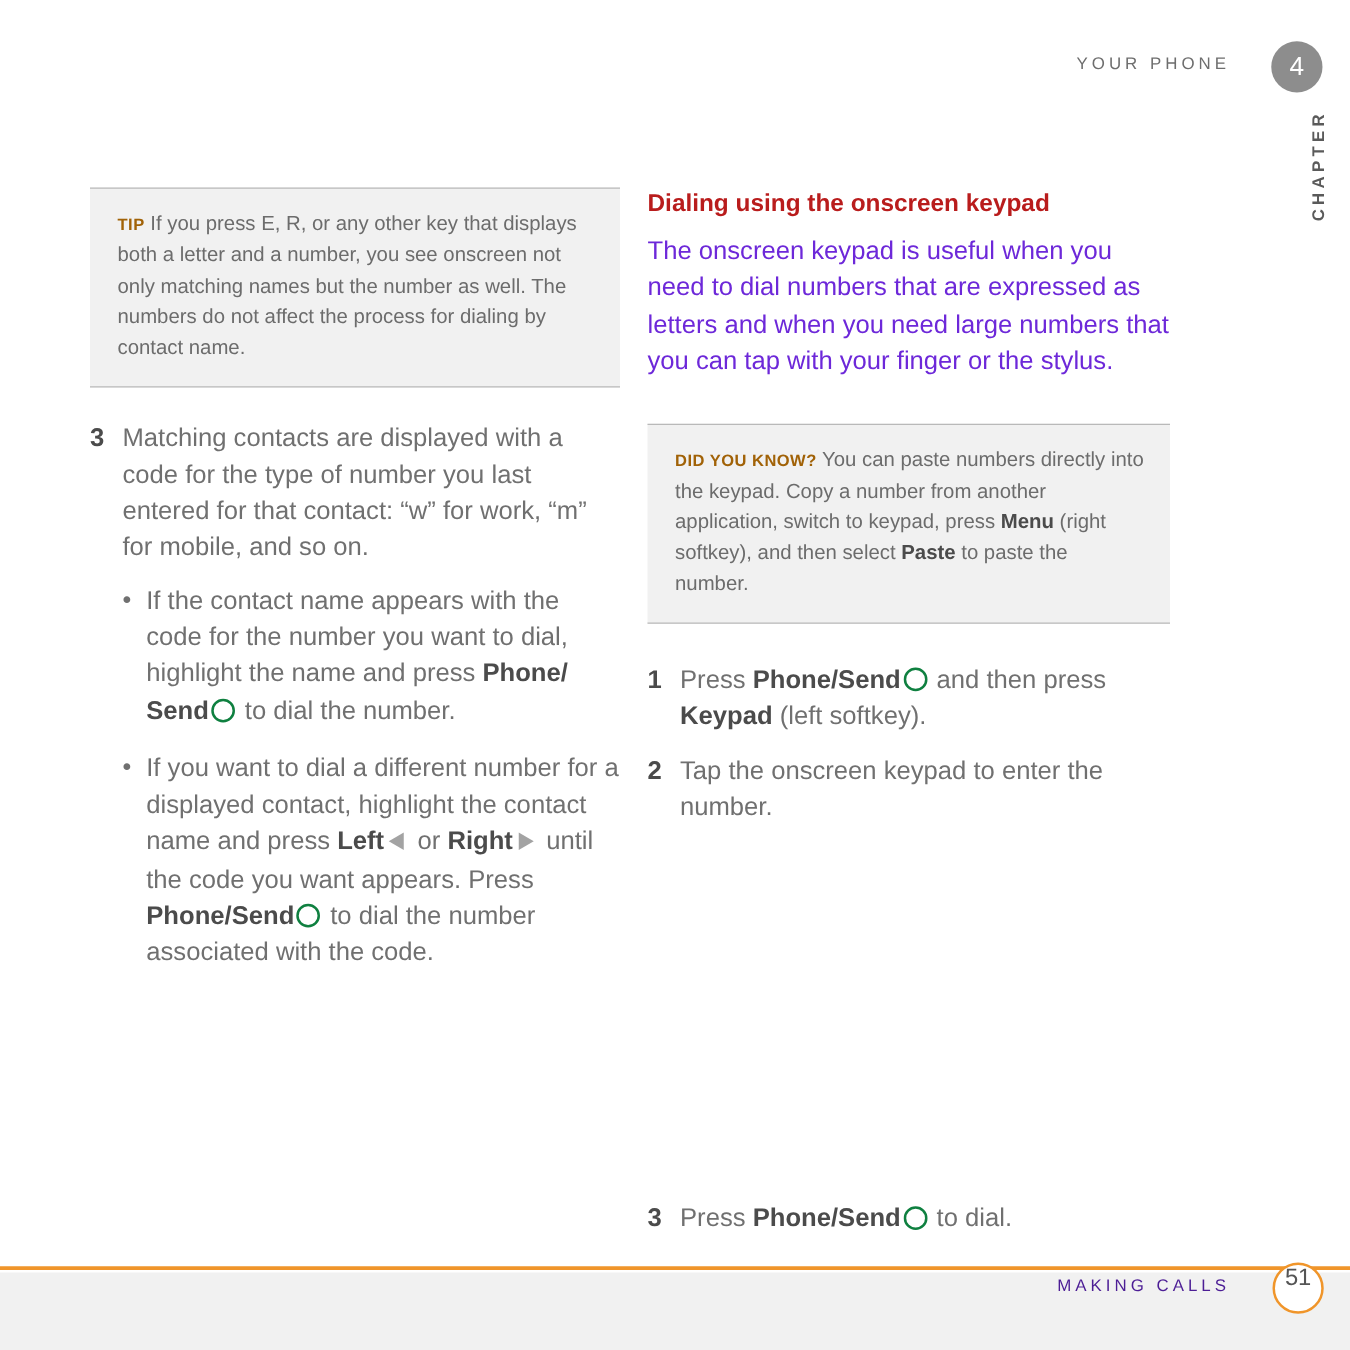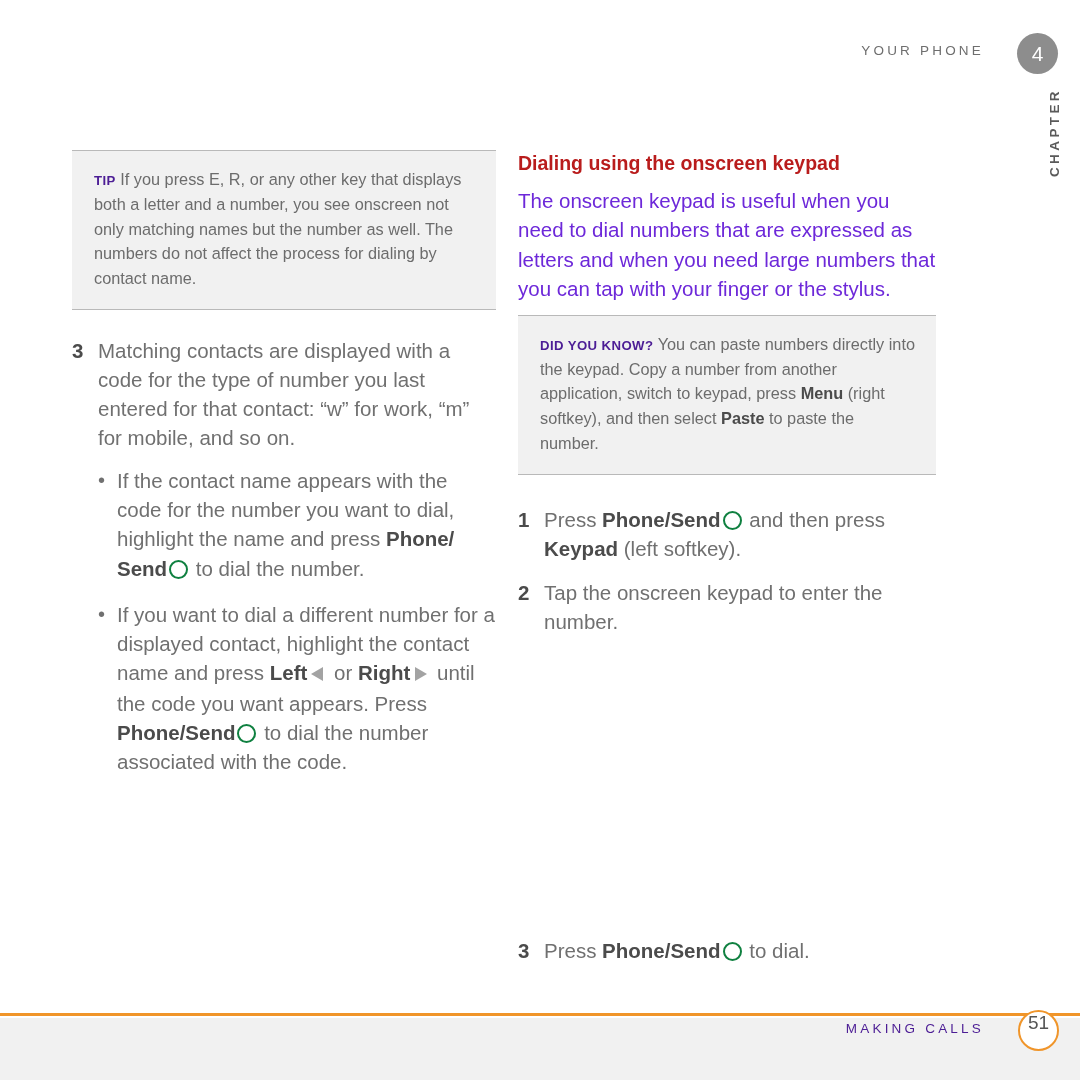--- a/index.html
+++ b/index.html
@@ -47,21 +47,21 @@
   .callout {
     background:#f1f1f1;
     border-top:1.5px solid #b9b9b9;
     border-bottom:1.5px solid #b9b9b9;
     padding:16px 20px 18px 22px;
     font-size:16.3px;
     line-height:1.52;
     color:#6c6c6c;
   }
   .callout .tag {
-    color:#4c1d95; font-weight:700;
+    color:#a16207; font-weight:700;
     font-size:13.2px; letter-spacing:0.4px;
     text-transform:uppercase;
   }
   .callout b { color:#4b4b4b; font-weight:700; }
 
   
   .para {
     font-size:20.5px; line-height:1.42;
     color:#6d28d9; font-weight:400;
   }
@@ -166,21 +166,21 @@
             </svg></span><span> until the code you want appears. Press </span><b>Phone/Send</b><span class="ico ico-send"></span><span> to dial the number associated with the code.</span></span>
     </div>
   </div>
 
   <div class="col" id="col-right">
 
     <div class="heading">Dialing using the onscreen keypad</div>
 
     <div class="para">The onscreen keypad is useful when you need to dial numbers that are expressed as letters and when you need large numbers that you can tap with your finger or the stylus.</div>
 
-    <div class="callout" style="margin-top:12px;">
+    <div class="callout" style="margin-top:36px;">
       <span class="tag">DID YOU KNOW?</span>
       <span><span>You can paste numbers directly into the keypad. Copy a number from another application, switch to keypad, press </span><b>Menu</b><span> (right softkey), and then select </span><b>Paste</b><span> to paste the number.</span></span>
     </div>
 
     <div class="olist" style="margin-top:30px;">
 
       <div class="li">
         <span class="num">1</span>
         <span class="li-text"><span>Press </span><b>Phone/Send</b><span class="ico ico-send"></span><span> and then press </span><b>Keypad</b><span> (left softkey).</span></span>
       </div>

